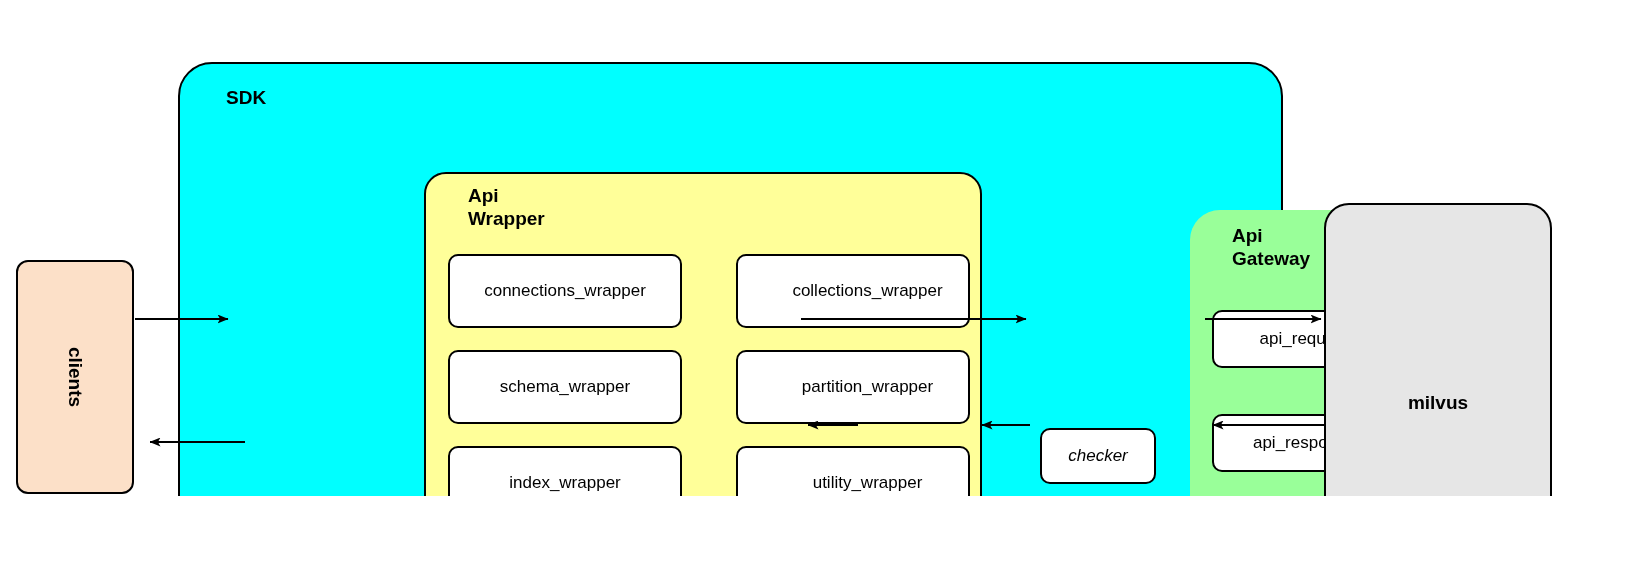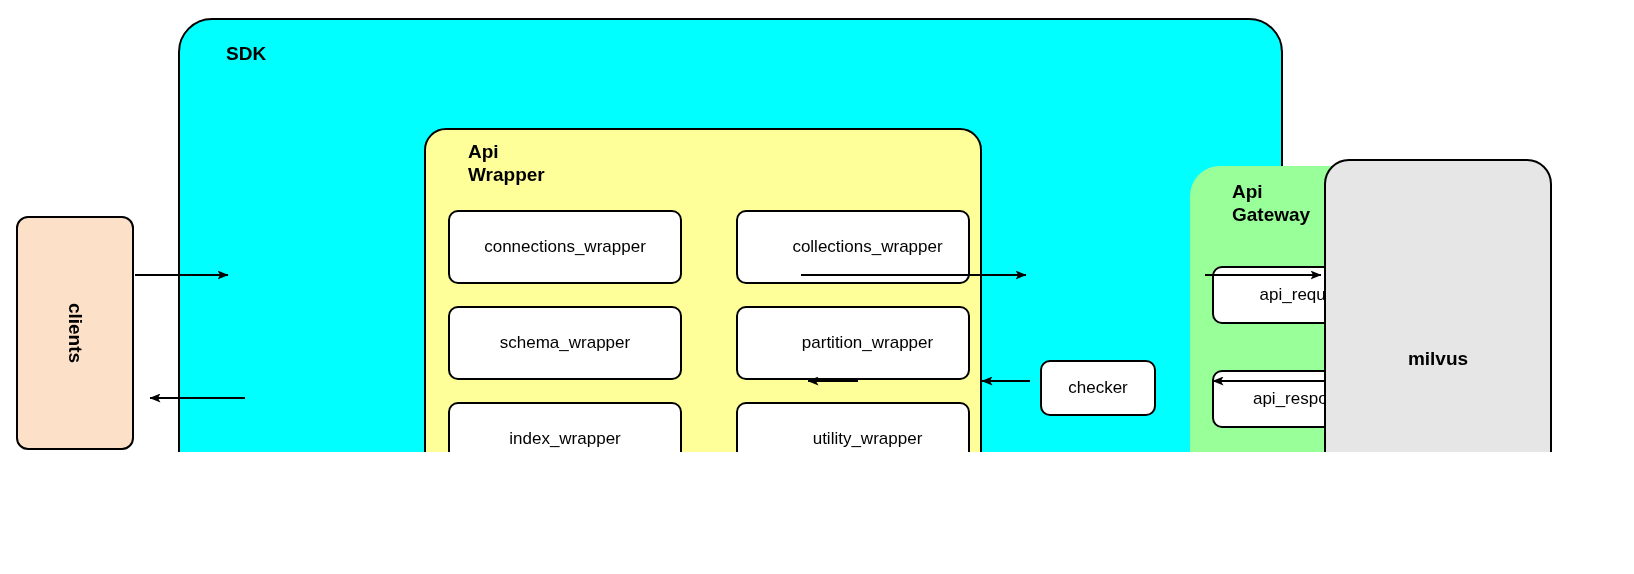--- a/index.html
+++ b/index.html
@@ -7,20 +7,21 @@
     padding: 0;
     background: #ffffff;
   }
   #canvas {
     position: relative;
     width: 1634px;
     height: 452px;
     background: #ffffff;
     font-family: "Liberation Sans", sans-serif;
     overflow: hidden;
+    margin-top: 44px;
   }
 
   
   .shell {
     position: absolute;
     box-sizing: border-box;
   }
 
   .sdk-shell {
     left: 178px;
@@ -129,23 +130,24 @@
   .w-row-2 { top: 176px; height: 74px; }
   .w-row-3 { top: 272px; height: 74px; }
 
   
   .g-node  { left: 22px; width: 184px; height: 58px; }
   .g-row-1 { top: 100px; }
   .g-row-2 { top: 204px; }
 
   .checker-node {
     left: 860px;
-    top: 340px;
+    top: 364px;
     width: 116px;
     height: 56px;
+    font-style: italic;
   }
 
   
   #arrows {
     position: absolute;
     left: 0;
     top: 0;
     width: 1634px;
     height: 574px;
     pointer-events: none;

